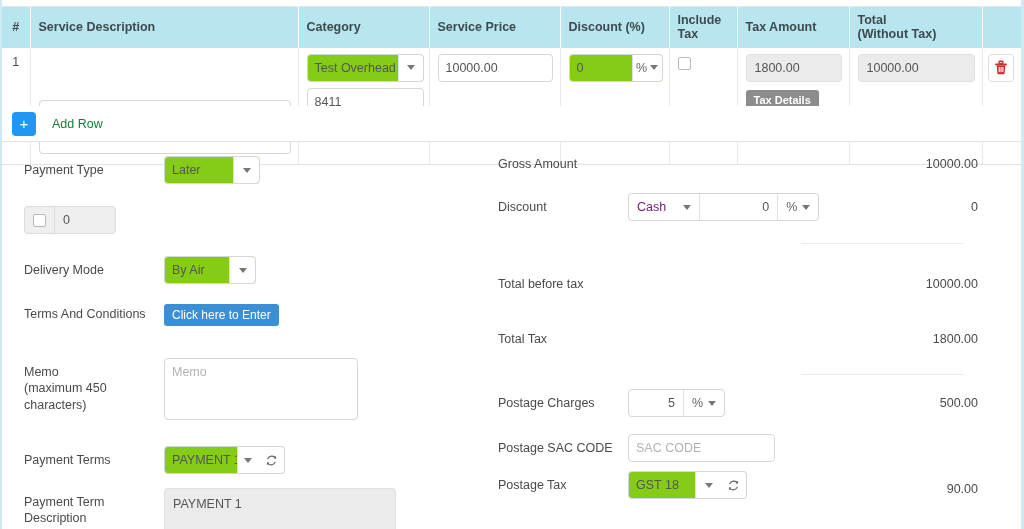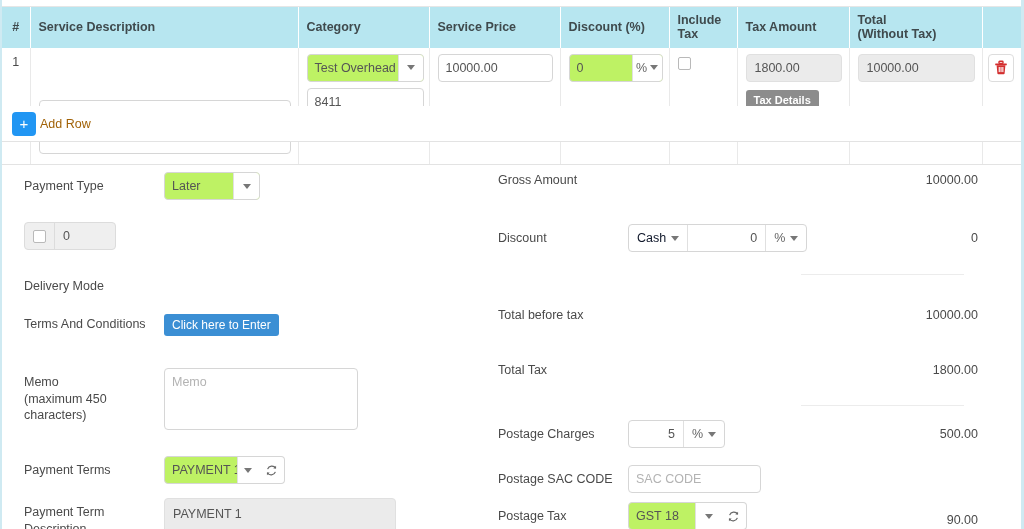--- a/index.html
+++ b/index.html
@@ -89,21 +89,21 @@
 
   .ta-desc { width: 252px; height: 54px; margin-top: 46px; }
   .inp-price { width: 115px; height: 28px; }
 
   
   .sel {
     display: inline-flex;
     align-items: stretch;
     border: 1px solid #d6d6d6;
     border-radius: 4px;
-    background: #bef264;
+    background: #84cc16;
     overflow: hidden;
     height: 28px;
     vertical-align: middle;
   }
   .sel .sel-val {
     display: flex; align-items: center;
     padding: 0 7px;
     font-size: 12.5px;
     color: #555;
     white-space: nowrap;
@@ -186,30 +186,30 @@
   }
   .btn-add {
     width: 24px; height: 24px;
     background: #2196f3;
     border: none; border-radius: 4px;
     color: #fff; font-size: 15px; line-height: 1;
     display: flex; align-items: center; justify-content: center;
     cursor: pointer;
   }
   .addrow-label {
-    margin-left: 4px;
-    color: #a16207;
+    margin-left: 16px;
+    color: #15803d;
     font-size: 12.5px;
     cursor: pointer;
   }
 
   
   .lower {
     position: absolute;
-    left: 0; top: 144px;
+    left: 0; top: 128px;
     width: 1019px; height: 385px;
     display: flex;
   }
   .left-col  { width: 484px; position: relative; padding-top: 16px; }
   .right-col { flex: 1; position: relative; padding-top: 10px; }
 
   .frow {
     display: flex;
     align-items: flex-start;
     padding-left: 22px;
@@ -311,24 +311,24 @@
   .disc-group {
     display: inline-flex;
     align-items: stretch;
     border: 1px solid #d6d6d6;
     border-radius: 4px;
     background: #fff;
     height: 28px;
     overflow: hidden;
   }
   .disc-group .dg-sel {
-    display: flex; align-items: center; gap: 5px;
+    display: flex; align-items: center; gap: 17px;
     padding: 0 8px;
     font-size: 12.5px;
-    color: #0f172a;
+    color: #701a75;
     border-right: 1px solid #e0e0e0;
     white-space: nowrap;
   }
   .disc-group .dg-inp {
     display: flex; align-items: center; justify-content: flex-end;
     width: 78px;
     padding-right: 8px;
     font-size: 12.5px;
     color: #555;
     border-right: 1px solid #e0e0e0;
@@ -356,21 +356,21 @@
     font-size: 12.5px;
     color: #555;
     border-right: 1px solid #e0e0e0;
   }
   .pc-group .pc-pct {
     display: flex; align-items: center; gap: 5px;
     padding: 0 8px;
     font-size: 12.5px;
     color: #666;
   }
-  .inp-sac { width: 133px; height: 28px; }
+  .inp-sac { width: 147px; height: 28px; }
 </style>
 </head>
 <body>
 
 <div class="page">
 
   <div class="top-shadow"></div>
 
   <table class="items-table">
     <colgroup>
@@ -487,20 +487,26 @@
         <div class="adv-group">
           <span class="adv-chk">
             <span class="chk"></span>
           </span>
           <span class="adv-val">0</span>
         </div>
       </div>
 
       <div class="frow" style="margin-top:22px;">
         <div class="flabel">Delivery Mode</div>
+        <div class="sel" style="width:92px;">
+          <span class="sel-val">By Air</span>
+          <span class="sel-caret">
+              <i class="caret"></i>
+            </span>
+        </div>
       </div>
 
       <div class="frow" style="margin-top:16px;">
         <div class="flabel">Terms And Conditions</div>
         <button class="btn-tc" style="margin-top:4px;">Click here to Enter</button>
       </div>
 
       <div class="frow" style="margin-top:32px;">
         <div class="flabel">
           <span>Memo</span>
@@ -536,21 +542,21 @@
 
     </div>
 
     <div class="right-col">
 
       <div class="srow" style="margin-top:12px; height:28px;">
         <div class="slabel">Gross Amount</div>
         <div class="svalue">10000.00</div>
       </div>
 
-      <div class="srow" style="margin-top:30px; height:28px;">
+      <div class="srow" style="margin-top:15px; height:28px;">
         <div class="slabel">Discount</div>
         <div class="scontrol">
           <div class="disc-group">
             <span class="dg-sel">
               <span>Cash</span>
                 <i class="caret"></i>
             </span>
             <span class="dg-inp">0</span>
             <span class="dg-pct">
               <span>%</span>

